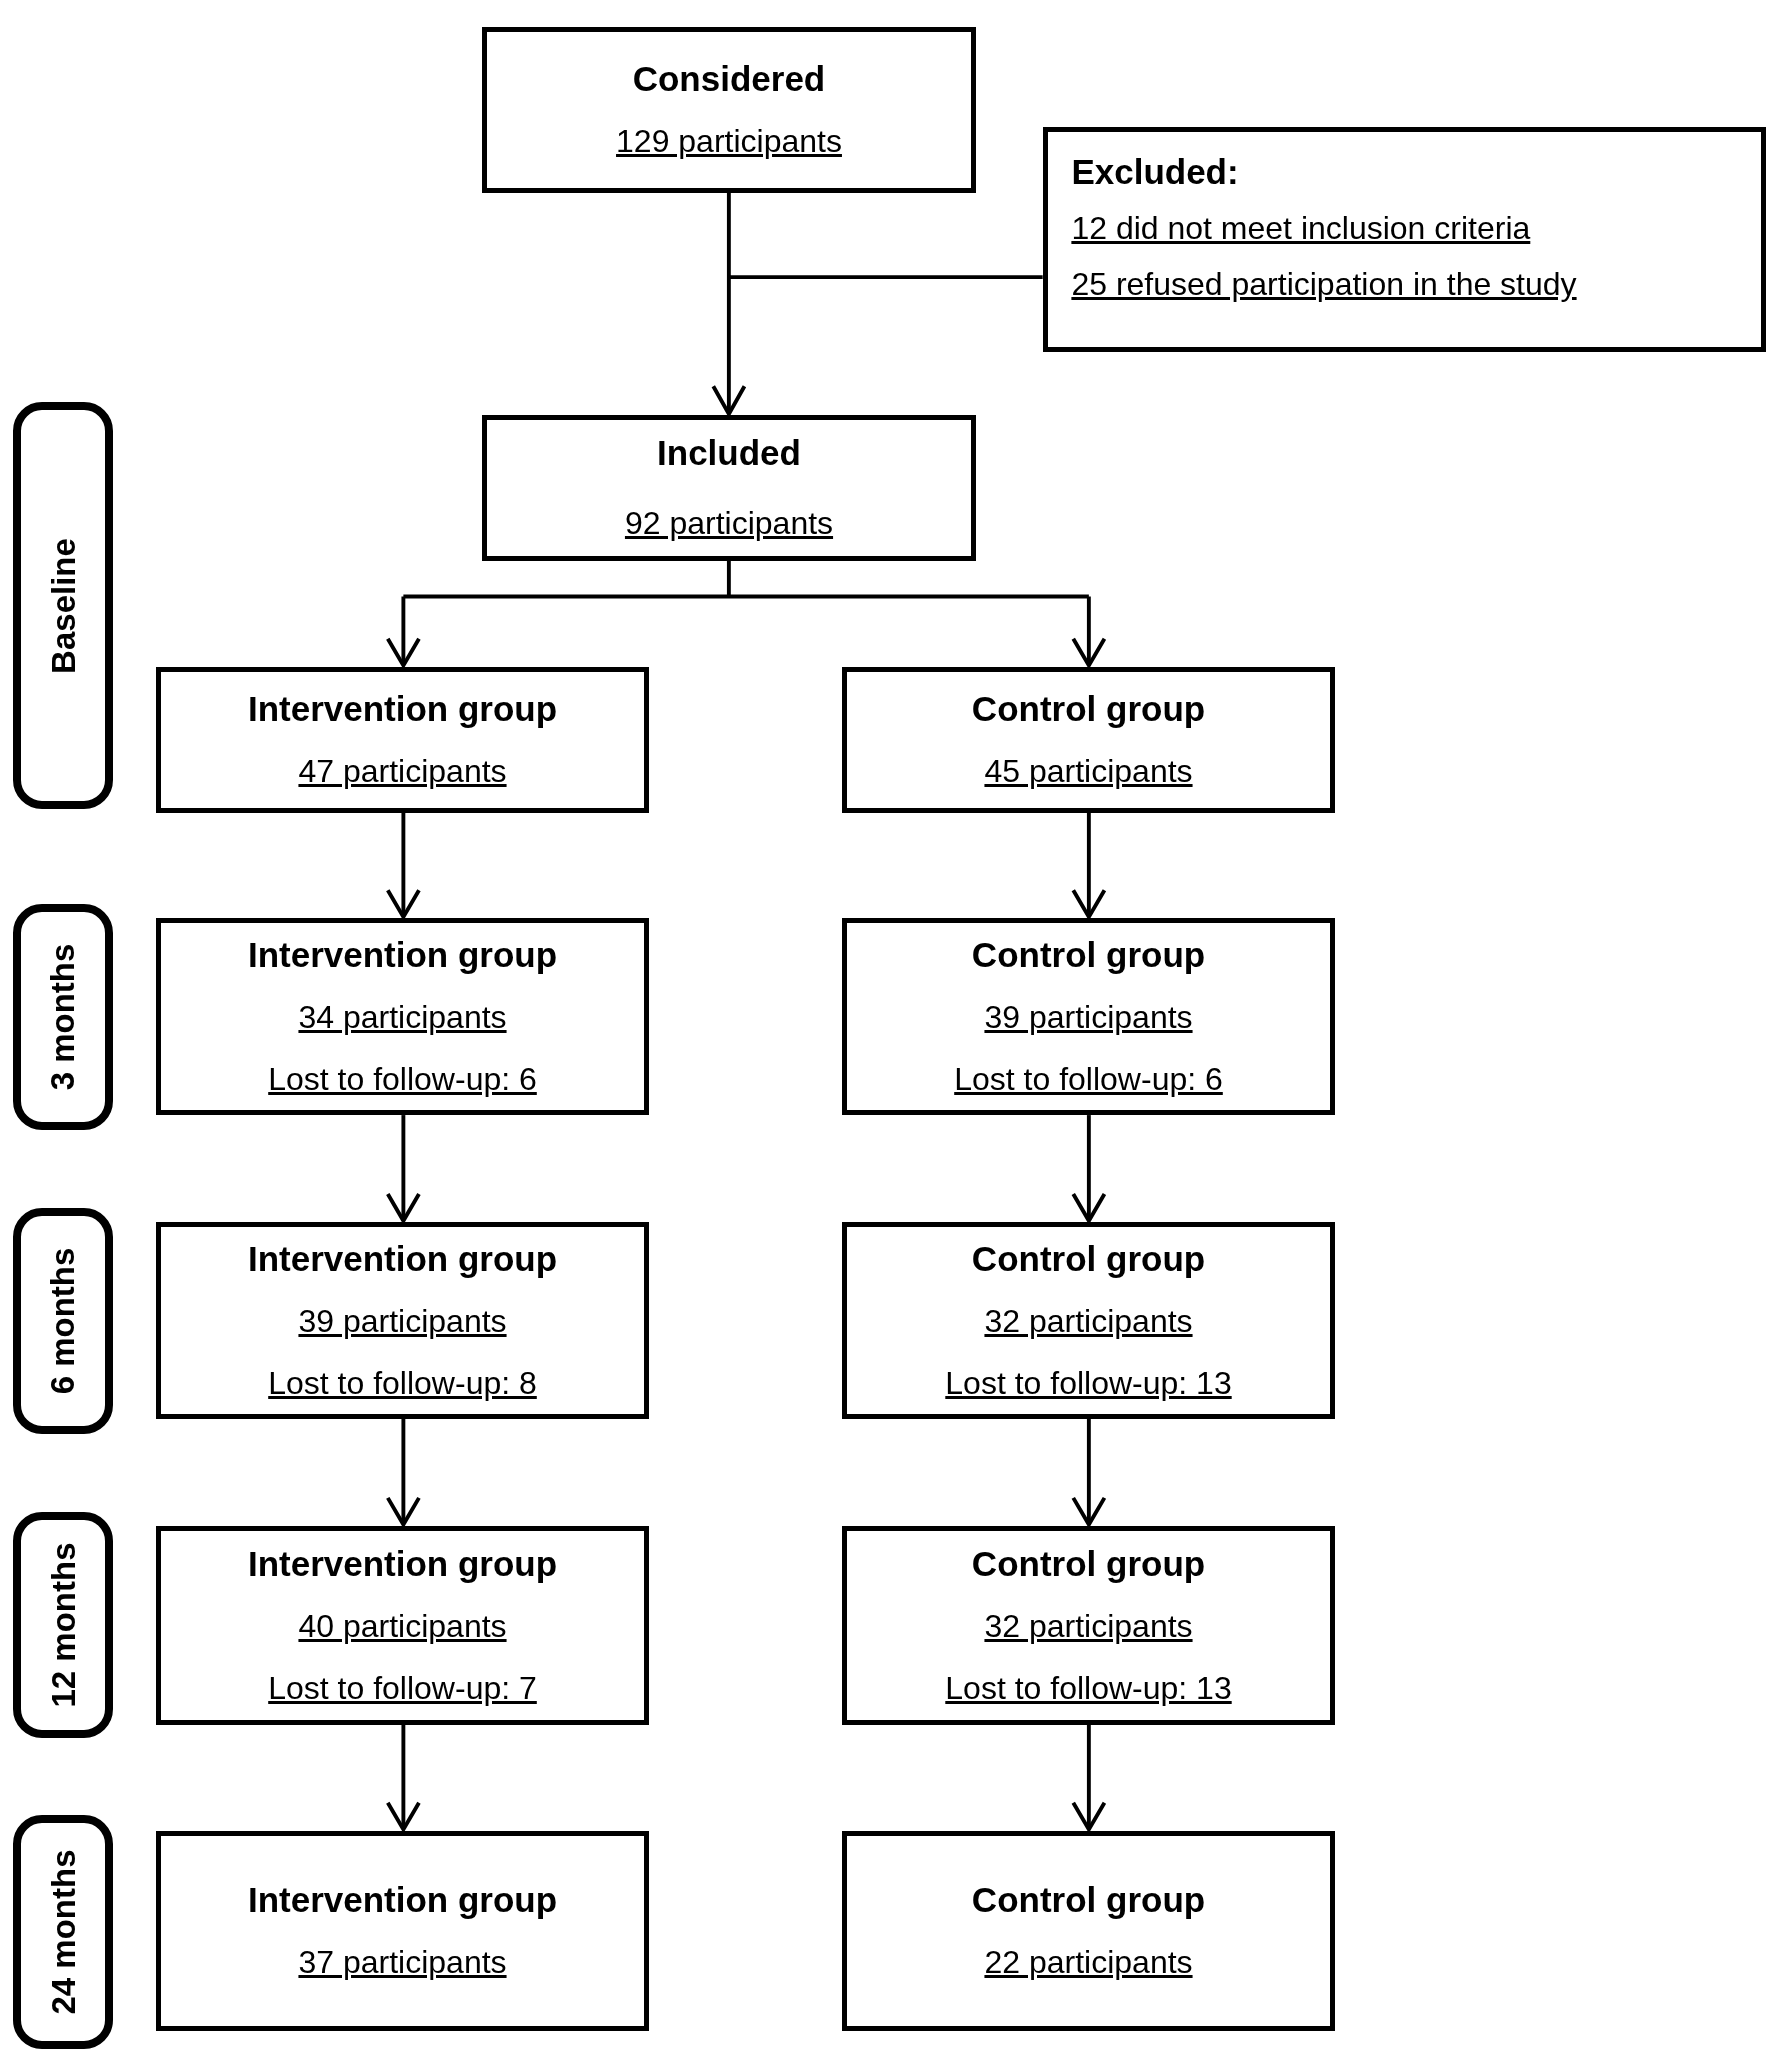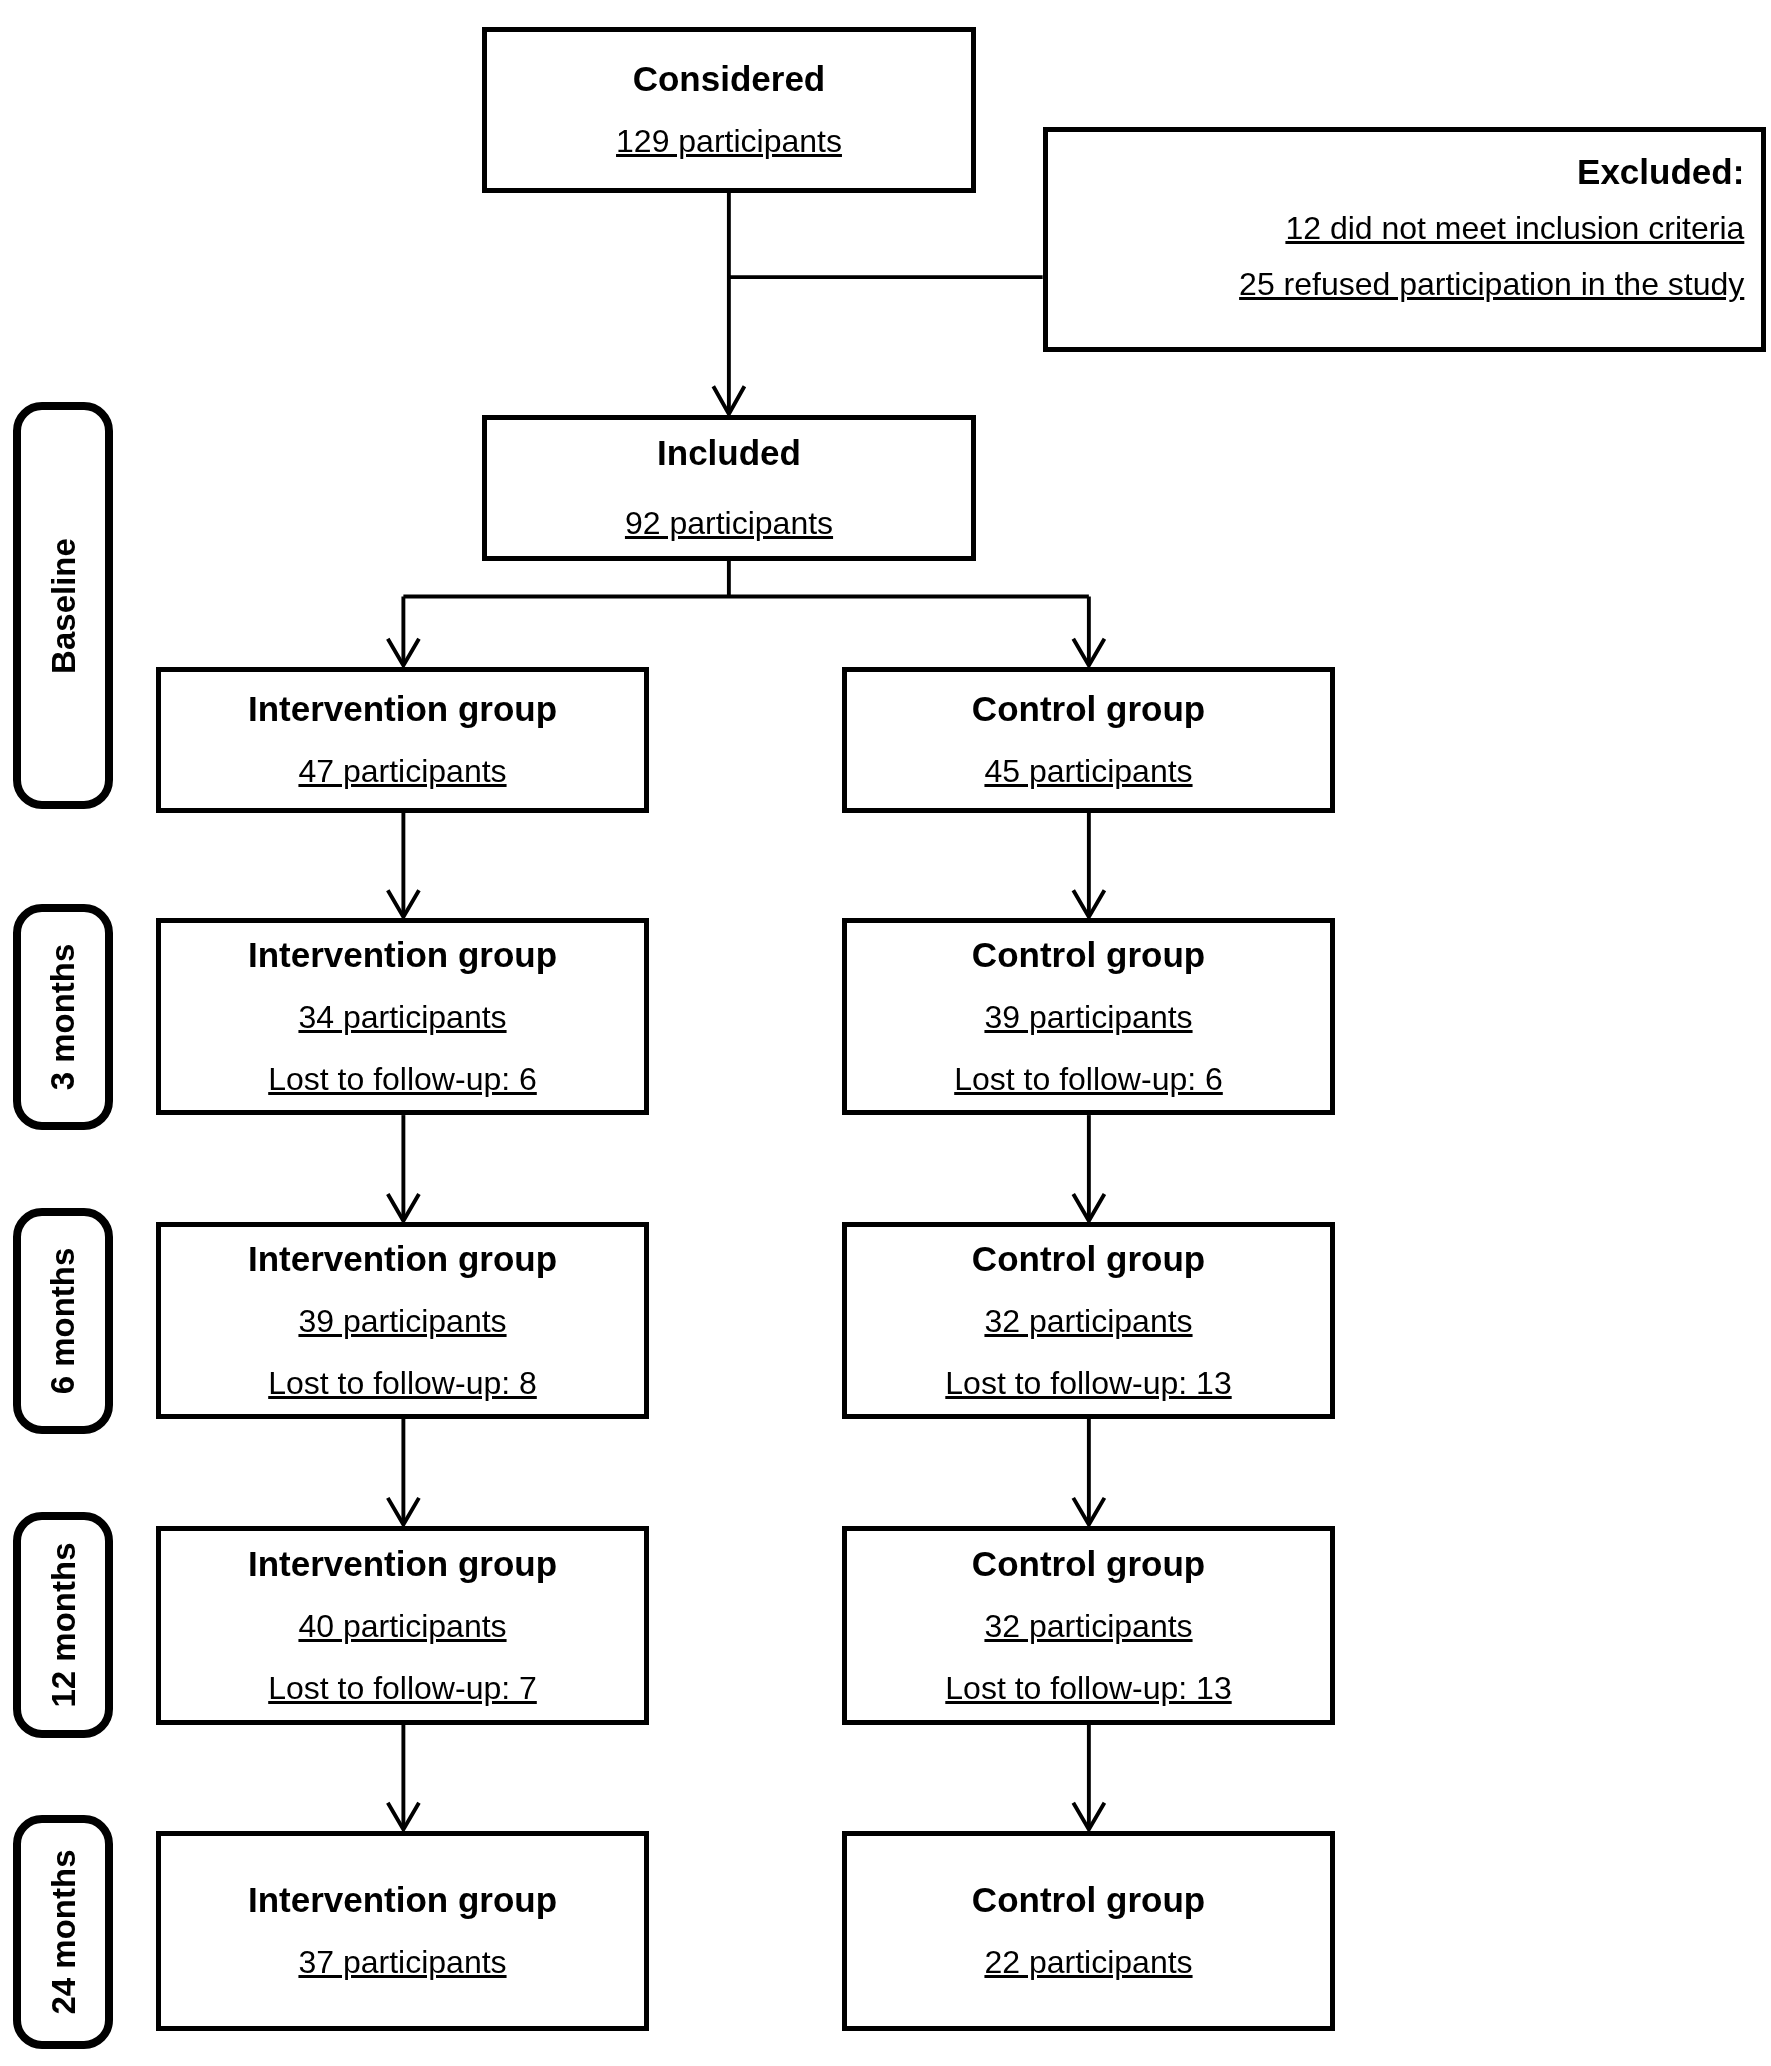--- a/index.html
+++ b/index.html
@@ -35,21 +35,21 @@
     white-space:nowrap;
   }
   .box-line{
     font-size:32px;
     font-weight:normal;
     line-height:62px;
     white-space:nowrap;
     text-decoration:underline;
   }
   .excluded{
-    align-items:flex-end;
+    align-items:flex-start;
     text-align:left;
     padding:5.6px 16.7px 28px 23.4px;
   }
   .excluded .box-title,
   .excluded .box-line{
     line-height:56px;
   }
   .stage-label{
     position:absolute;
     box-sizing:border-box;

